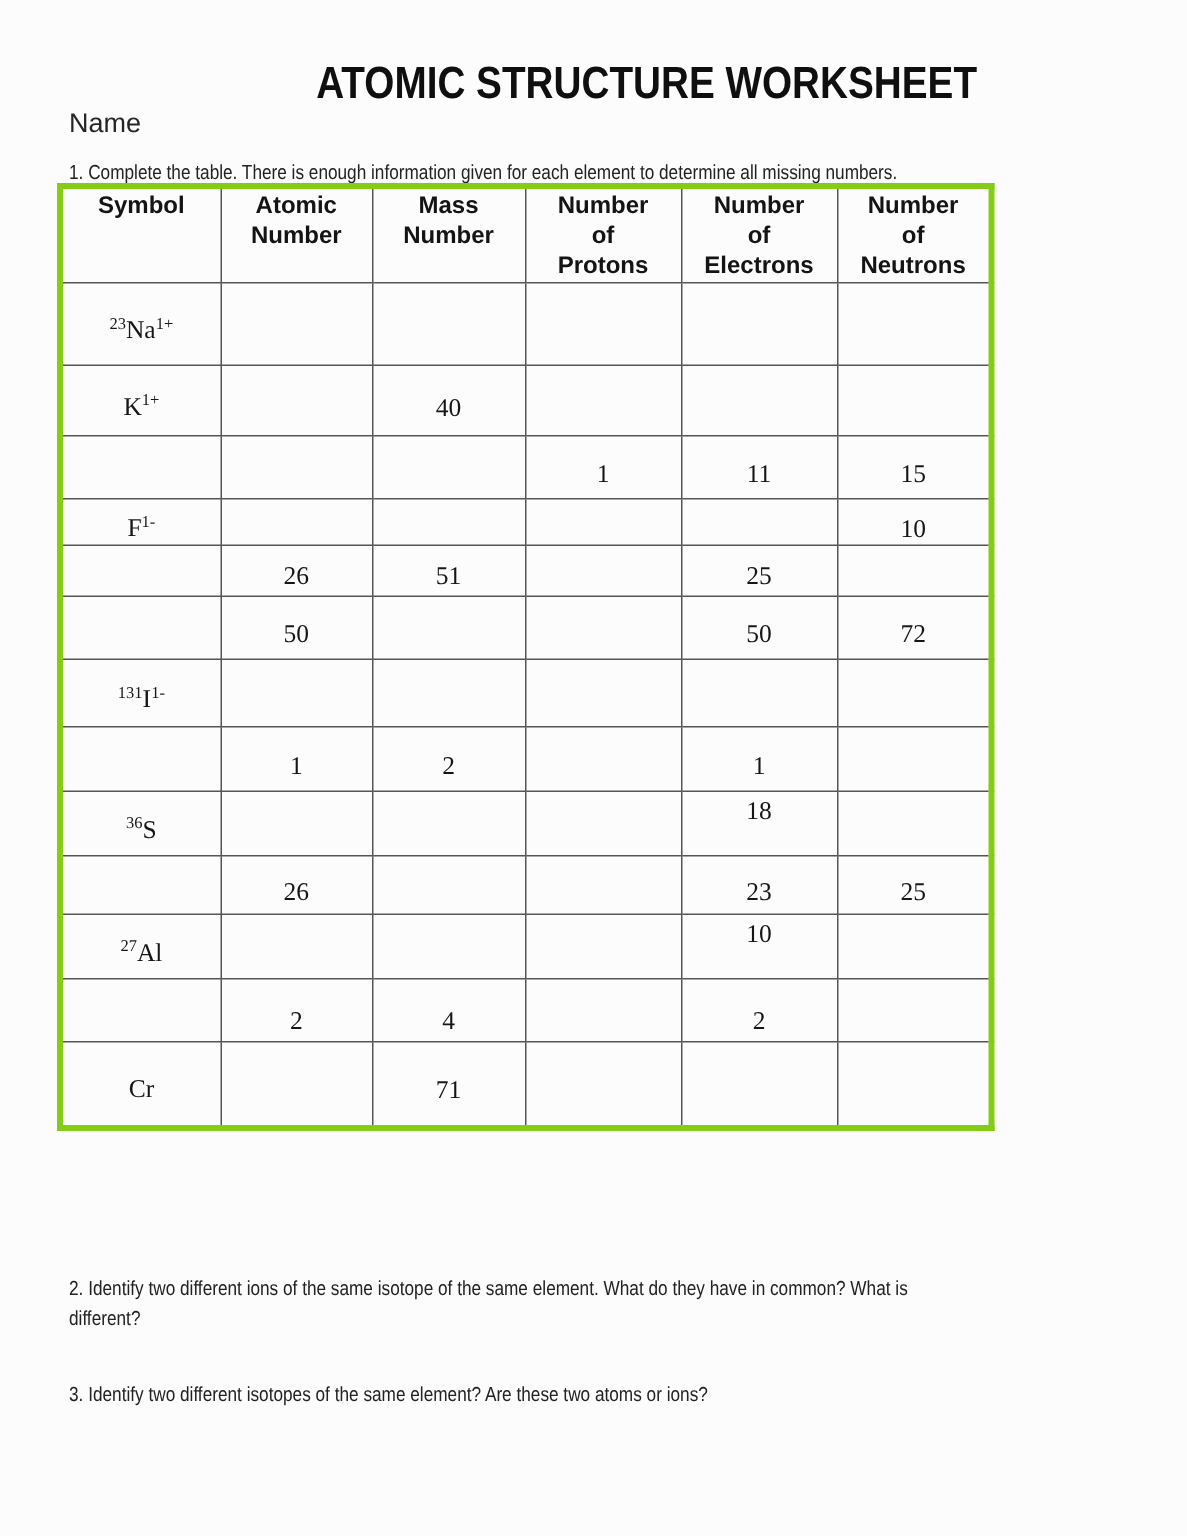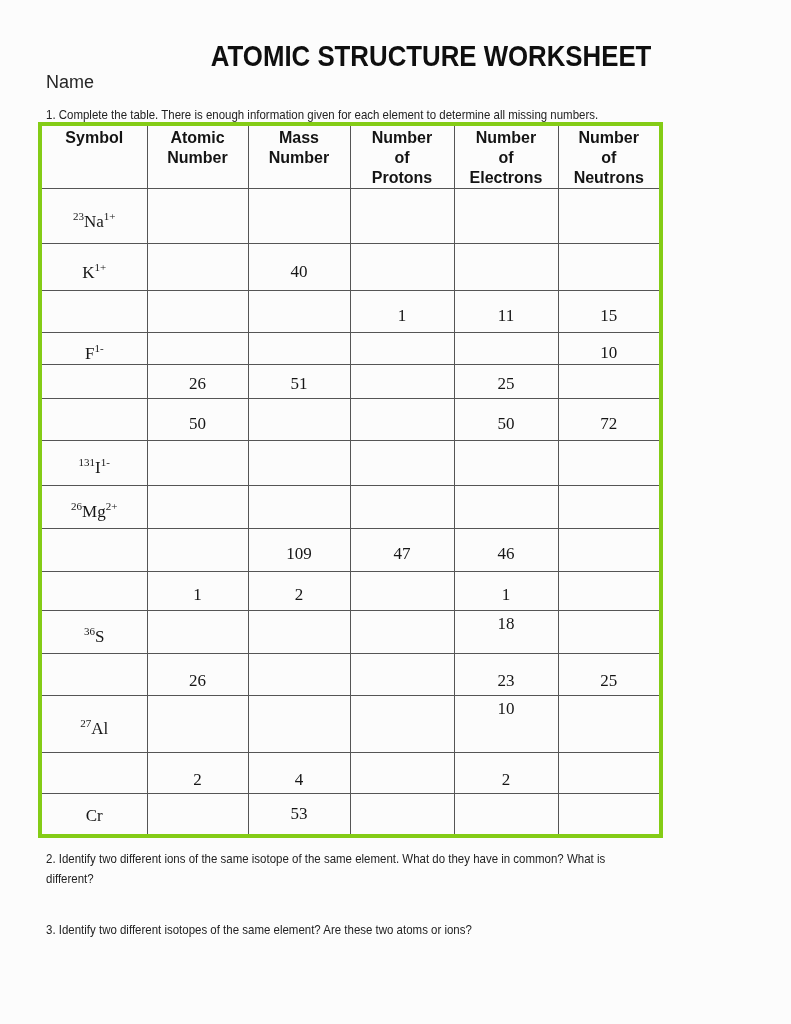--- a/index.html
+++ b/index.html
@@ -180,36 +180,20 @@
     </tr>
     <tr>
       <td class="sym"><sup>131</sup><span>I</span><sup>1-</sup></td>
       <td></td>
       <td></td>
       <td></td>
       <td></td>
       <td></td>
     </tr>
     <tr>
-      <td class="sym"><sup>26</sup><span>Mg</span><sup>2+</sup></td>
-      <td></td>
-      <td></td>
-      <td></td>
-      <td></td>
-      <td></td>
-    </tr>
-    <tr>
-      <td class="sym"><sup></sup><span></span><sup></sup></td>
-      <td></td>
-      <td>109</td>
-      <td>47</td>
-      <td>46</td>
-      <td></td>
-    </tr>
-    <tr>
       <td class="sym"><sup></sup><span></span><sup></sup></td>
       <td>1</td>
       <td>2</td>
       <td></td>
       <td>1</td>
       <td></td>
     </tr>
     <tr>
       <td class="sym"><sup>36</sup><span>S</span><sup></sup></td>
       <td></td>
@@ -238,21 +222,21 @@
       <td class="sym"><sup></sup><span></span><sup></sup></td>
       <td>2</td>
       <td>4</td>
       <td></td>
       <td>2</td>
       <td></td>
     </tr>
     <tr>
       <td class="sym"><sup></sup><span>Cr</span><sup></sup></td>
       <td></td>
-      <td>53</td>
+      <td>71</td>
       <td></td>
       <td></td>
       <td></td>
     </tr>
   </tbody>
 </table>
 
 <div class="qtext q2">2.  Identify two different ions of the same isotope of the same element.  What do they have in common?  What is
 different?</div>
 <div class="qtext q3">3.  Identify two different isotopes of the same element?  Are these two atoms or ions?</div>

